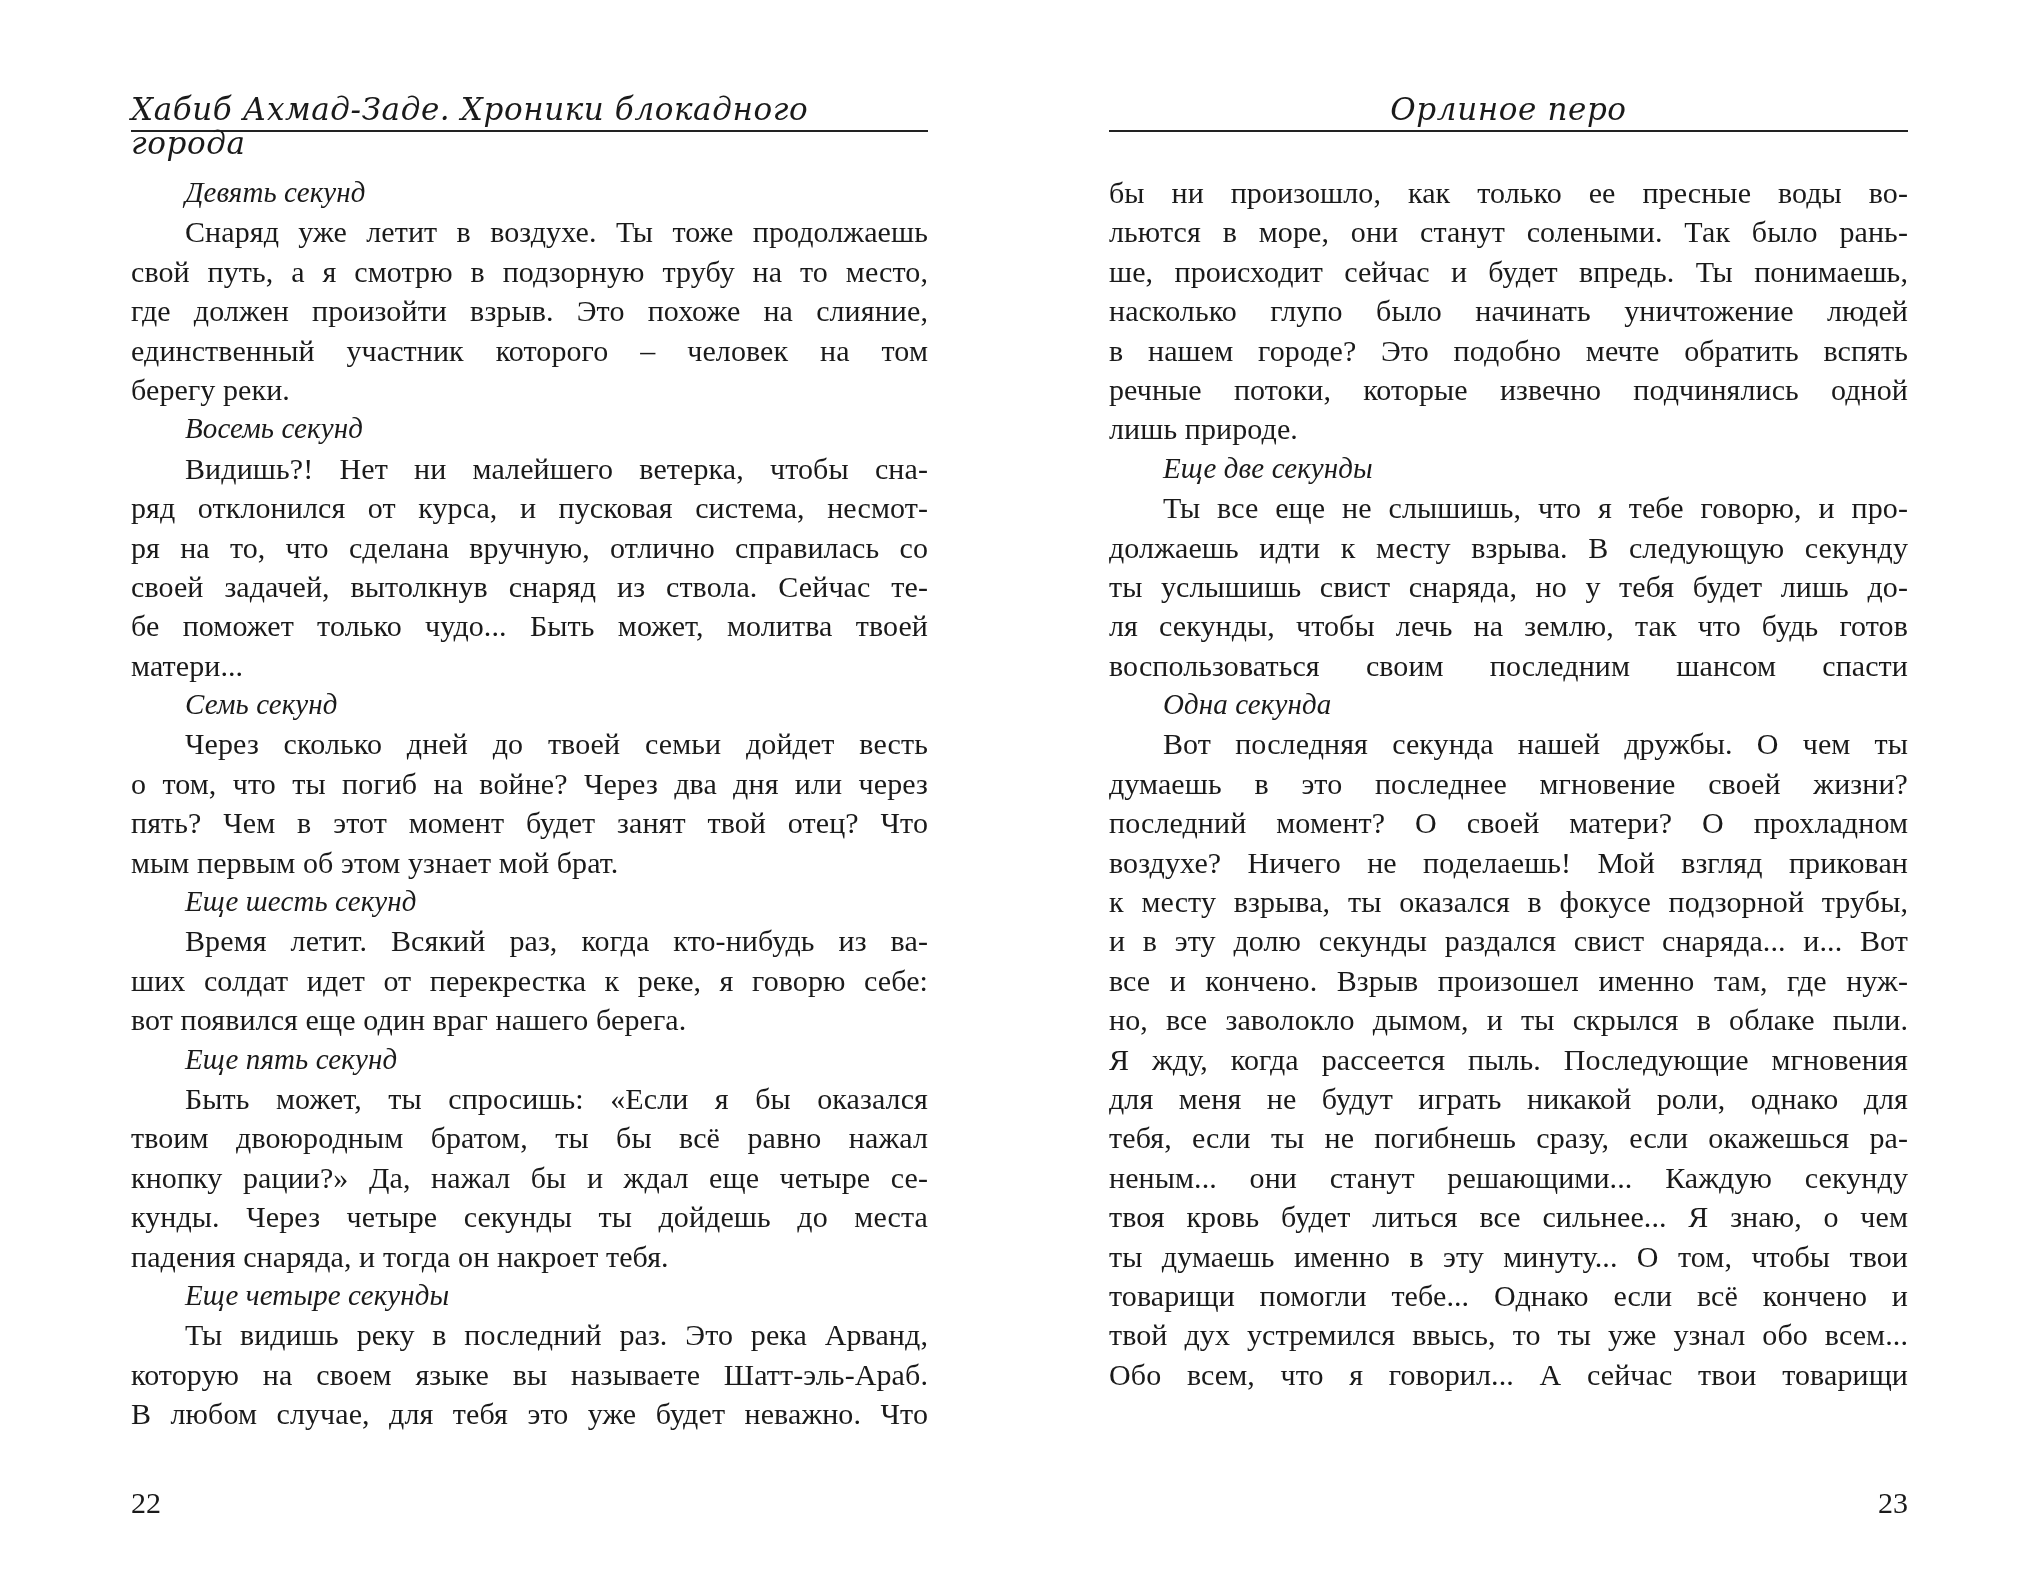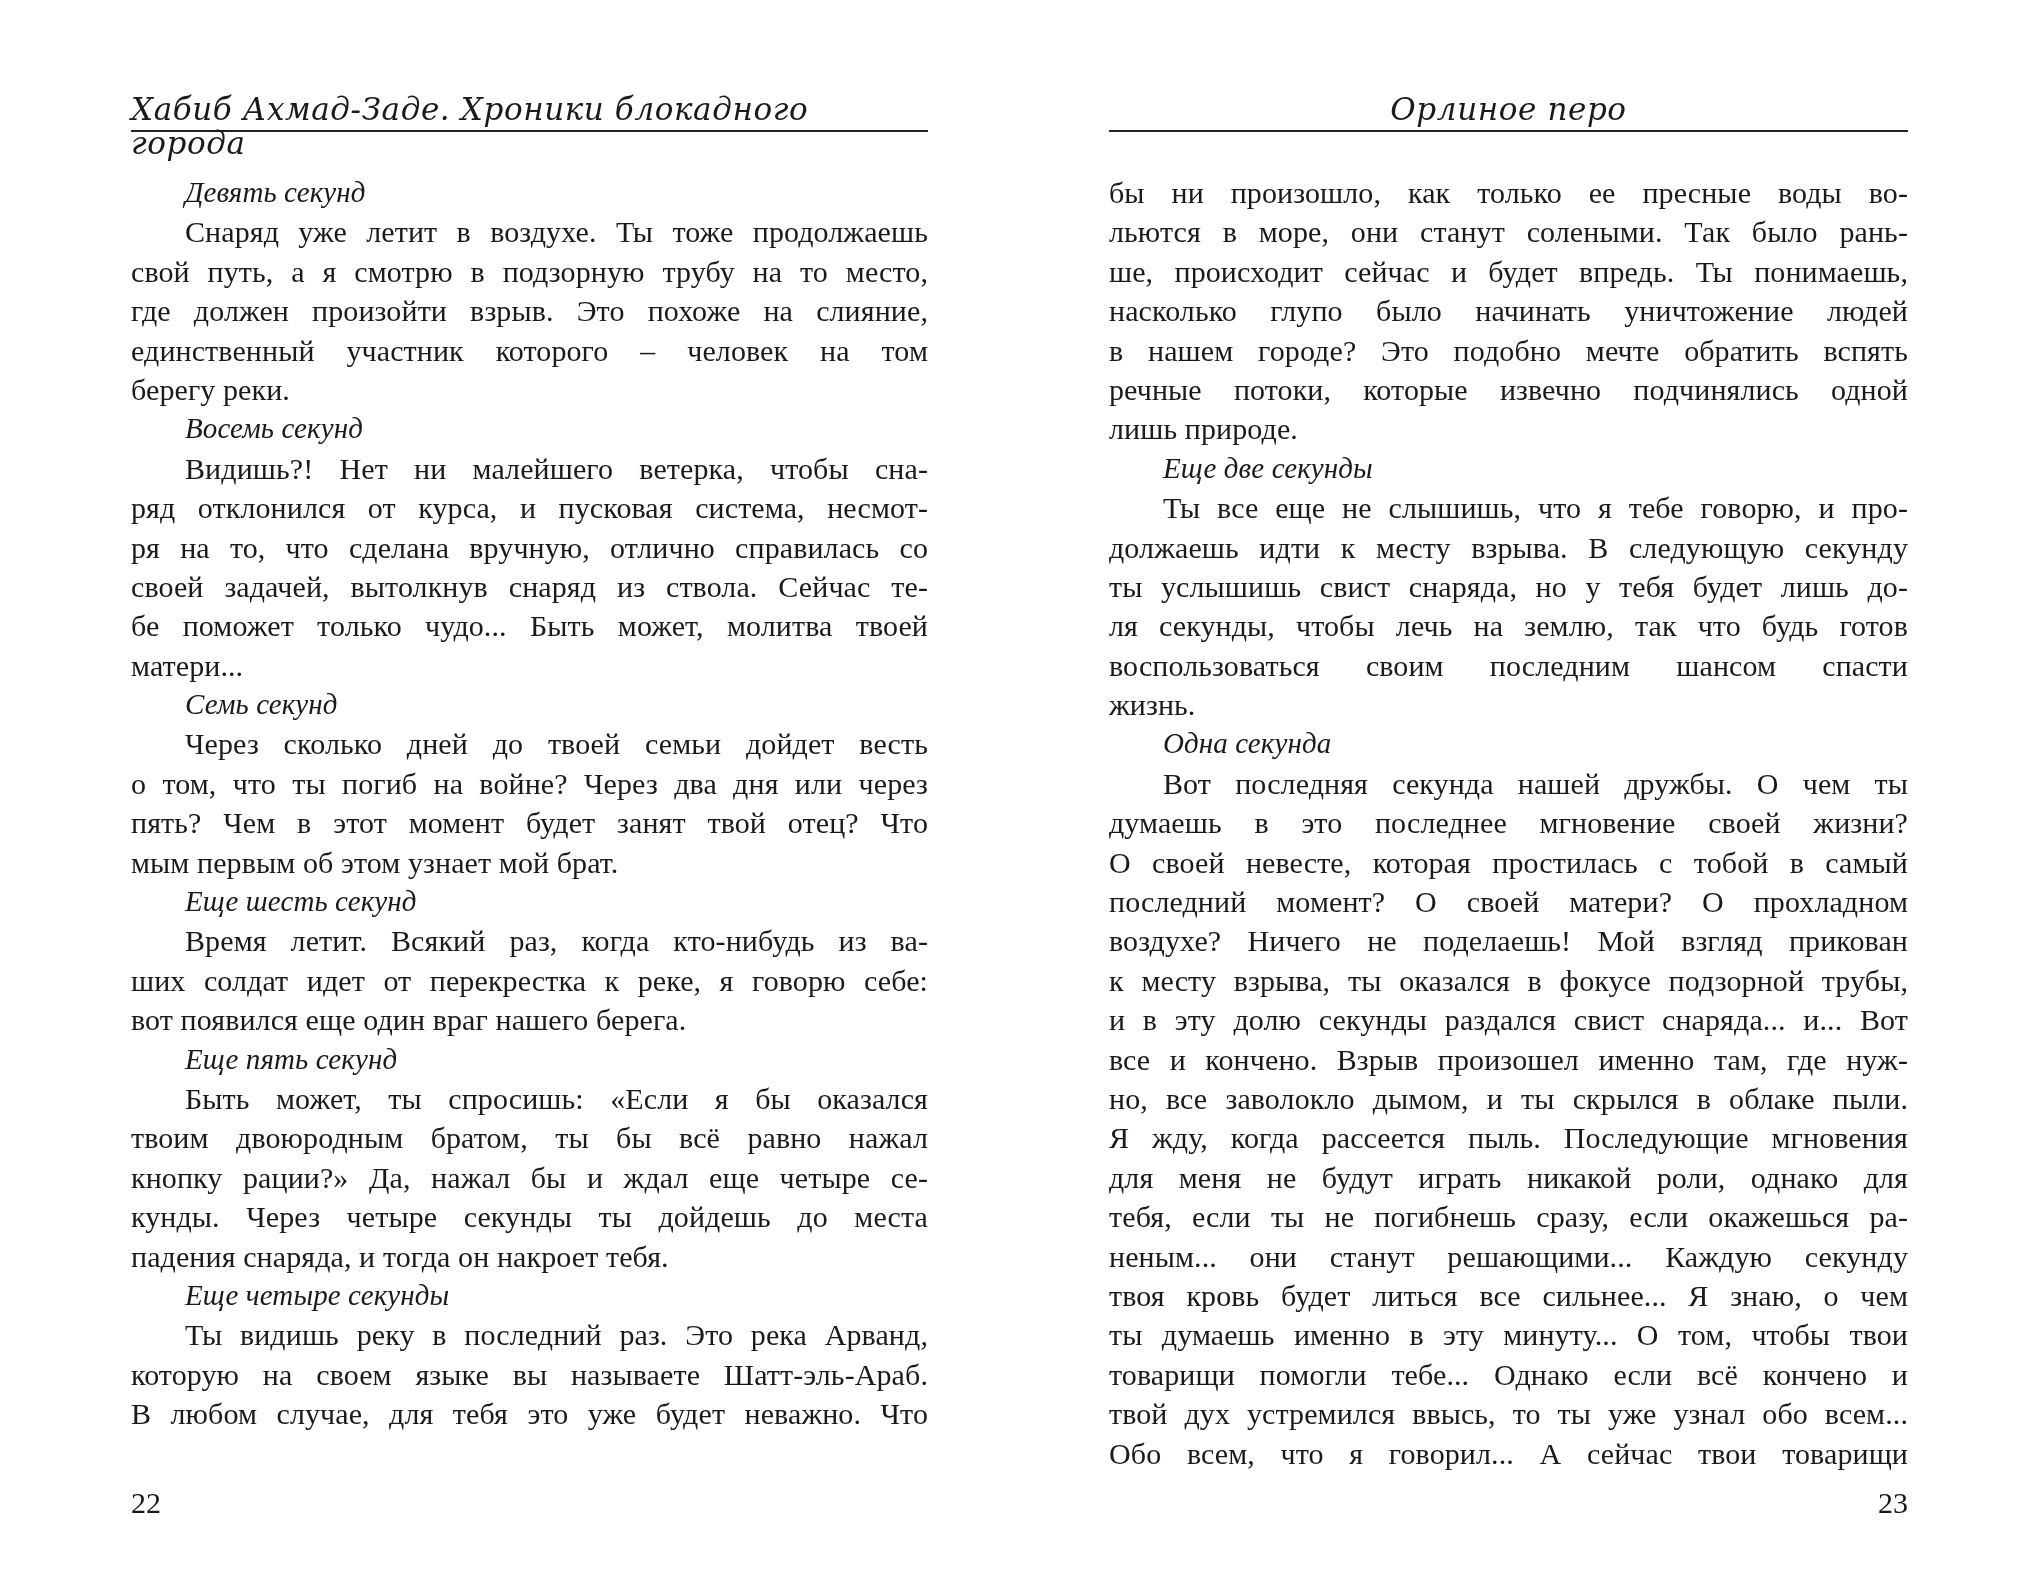--- a/index.html
+++ b/index.html
@@ -129,25 +129,23 @@
       <span class="line">насколько глупо было начинать уничтожение людей</span>
       <span class="line">в нашем городе? Это подобно мечте обратить вспять</span>
       <span class="line">речные потоки, которые извечно подчинялись одной</span>
       <span class="line last">лишь природе.</span>
       <span class="line subhead">Еще две секунды</span>
       <span class="line indent">Ты все еще не слышишь, что я тебе говорю, и про-</span>
       <span class="line">должаешь идти к месту взрыва. В следующую секунду</span>
       <span class="line">ты услышишь свист снаряда, но у тебя будет лишь до-</span>
       <span class="line">ля секунды, чтобы лечь на землю, так что будь готов</span>
       <span class="line">воспользоваться своим последним шансом спасти</span>
-      <span class="line last">жизнь.</span>
       <span class="line subhead">Одна секунда</span>
       <span class="line indent">Вот последняя секунда нашей дружбы. О чем ты</span>
       <span class="line">думаешь в это последнее мгновение своей жизни?</span>
-      <span class="line">О своей невесте, которая простилась с тобой в самый</span>
       <span class="line">последний момент? О своей матери? О прохладном</span>
       <span class="line">воздухе? Ничего не поделаешь! Мой взгляд прикован</span>
       <span class="line">к месту взрыва, ты оказался в фокусе подзорной трубы,</span>
       <span class="line">и в эту долю секунды раздался свист снаряда... и... Вот</span>
       <span class="line">все и кончено. Взрыв произошел именно там, где нуж-</span>
       <span class="line">но, все заволокло дымом, и ты скрылся в облаке пыли.</span>
       <span class="line">Я жду, когда рассеется пыль. Последующие мгновения</span>
       <span class="line">для меня не будут играть никакой роли, однако для</span>
       <span class="line">тебя, если ты не погибнешь сразу, если окажешься ра-</span>
       <span class="line">неным... они станут решающими... Каждую секунду</span>

